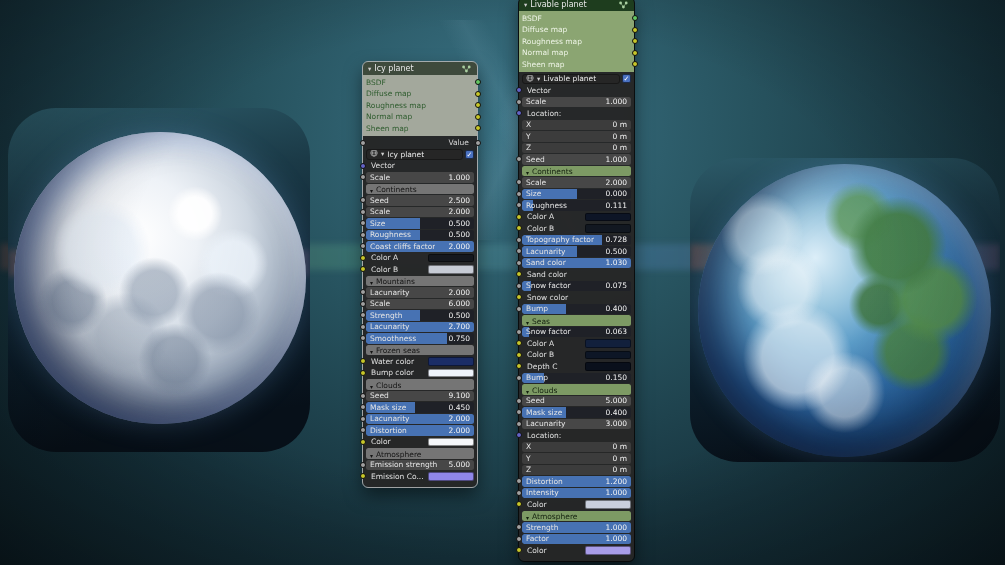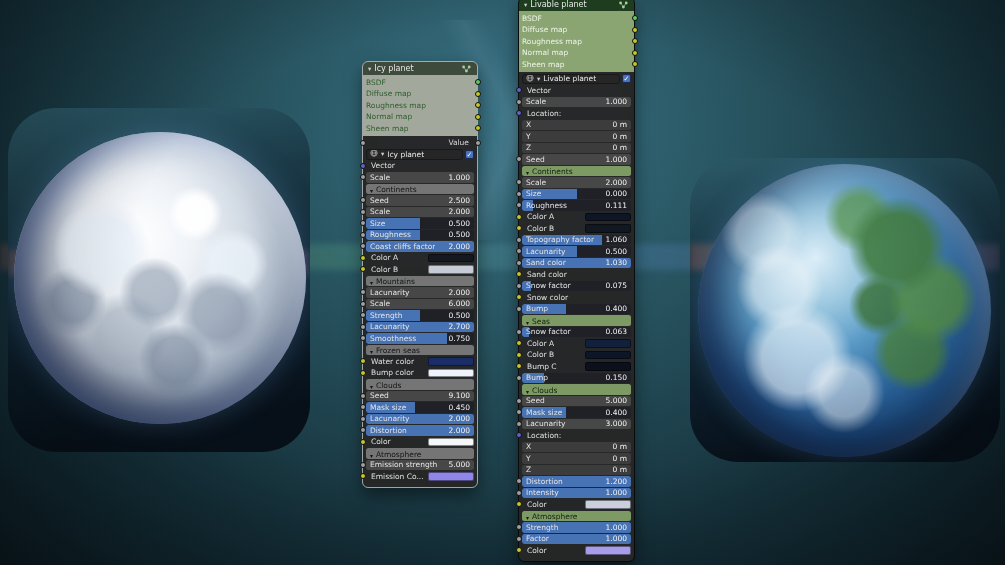--- a/index.html
+++ b/index.html
@@ -485,21 +485,21 @@
       <div class="row t-color">
         <span class="socket left" style="background: rgb(199, 199, 41);"></span>
         <span class="prop-label">Color B</span>
         <span class="swatch" style="background: rgb(18, 24, 33);"></span>
       </div>
       <div class="row t-slider">
         <span class="socket left" style="background: rgb(161, 161, 161);"></span>
         <div class="widget slider-w">
           <span class="fill" style="width: 73%;"></span>
           <span class="f-label">Topography factor</span>
-          <span class="f-value">1.060</span>
+          <span class="f-value">0.728</span>
         </div>
       </div>
       <div class="row t-slider">
         <span class="socket left" style="background: rgb(161, 161, 161);"></span>
         <div class="widget slider-w">
           <span class="fill" style="width: 50%;"></span>
           <span class="f-label">Lacunarity</span>
           <span class="f-value">0.500</span>
         </div>
       </div>
@@ -554,21 +554,21 @@
         <span class="prop-label">Color A</span>
         <span class="swatch" style="background: rgb(18, 32, 60);"></span>
       </div>
       <div class="row t-color">
         <span class="socket left" style="background: rgb(199, 199, 41);"></span>
         <span class="prop-label">Color B</span>
         <span class="swatch" style="background: rgb(13, 22, 38);"></span>
       </div>
       <div class="row t-color">
         <span class="socket left" style="background: rgb(199, 199, 41);"></span>
-        <span class="prop-label">Bump C</span>
+        <span class="prop-label">Depth C</span>
         <span class="swatch" style="background: rgb(10, 16, 28);"></span>
       </div>
       <div class="row t-slider">
         <span class="socket left" style="background: rgb(161, 161, 161);"></span>
         <div class="widget slider-w">
           <span class="fill" style="width: 20%;"></span>
           <span class="f-label">Bump</span>
           <span class="f-value">0.150</span>
         </div>
       </div>

